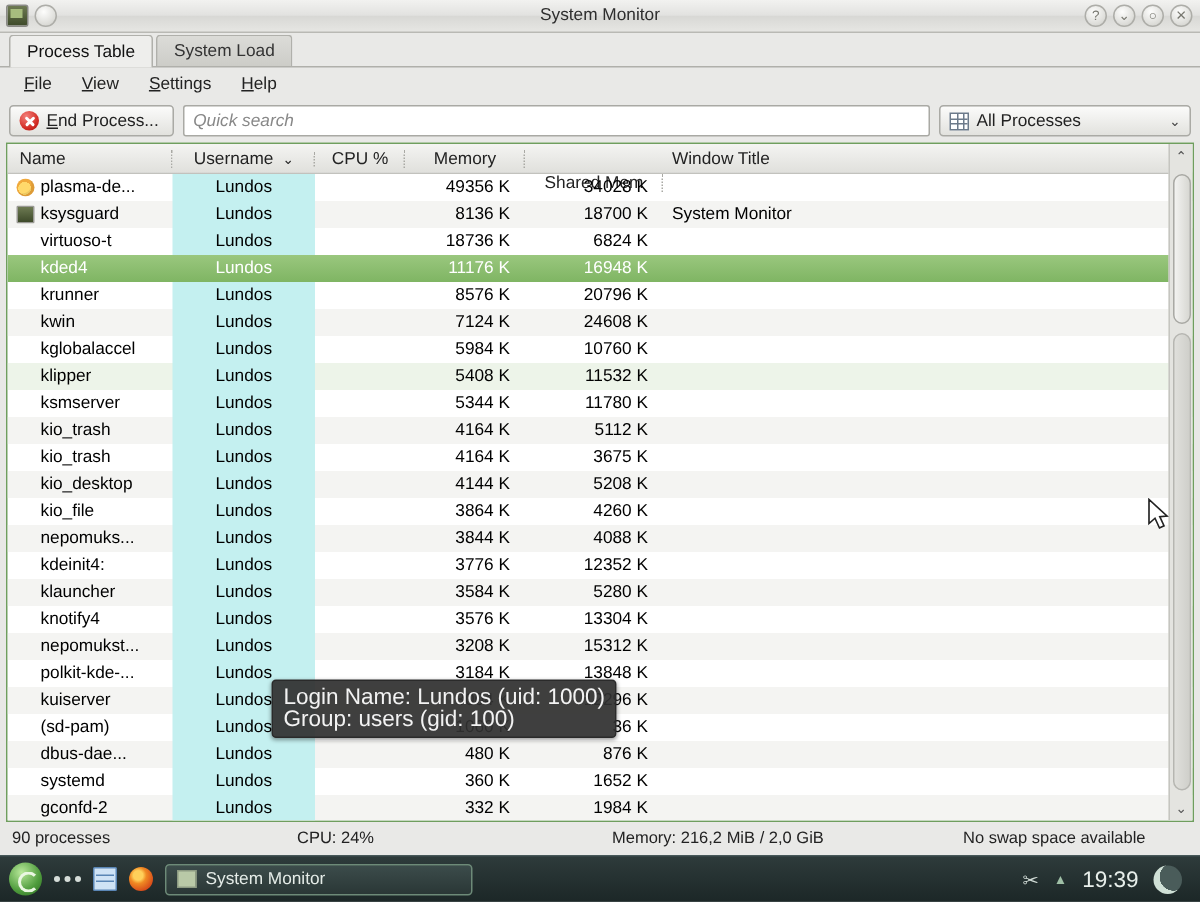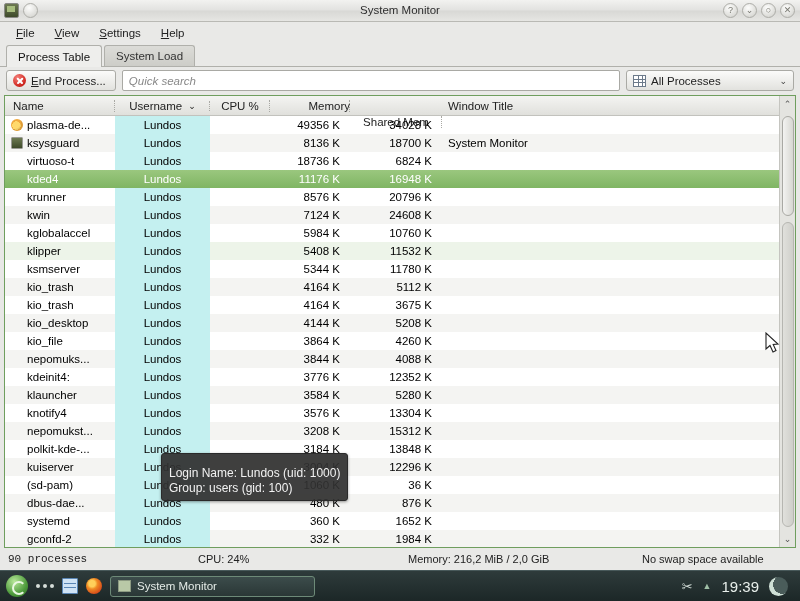--- a/index.html
+++ b/index.html
@@ -179,37 +179,37 @@
     cursor:pointer;
   }
   #sb-lower {
     position:absolute; left:2px; right:2px; top:110px; bottom:4px;
     border:1px solid #b6b6b1; border-radius:6px;
     background: linear-gradient(to right,#e0e0dc,#cfcfca);
   }
 
   
   #tooltip {
-    position:absolute; left:156px; top:357px; z-index:30;
+    position:absolute; left:176px; top:357px; z-index:30;
     background: rgba(48,48,48,0.93); color:#f2f2f2;
     border:1px solid #2a2a2a; border-radius:3px;
-    padding:12px 7px 4px 7px; font-size:12px; line-height:15px;
+    padding:3px 7px 4px 7px; font-size:15px; line-height:15px;
     box-shadow:0 1px 3px rgba(0,0,0,.4);
   }
 
   
   #cursor { position:absolute; left:760px; top:236px; z-index:40; }
 
   
   #statusbar {
     height:22px; flex:0 0 22px; display:flex; align-items:center;
     font-size:11px; color:#222; background:#e9e9e7; padding-left:8px;
   }
   .sb-cell { white-space:nowrap; }
-  #sb-proc { width:190px;font-family:Liberation Mono, monospace; }
+  #sb-proc { width:190px; }
   #sb-cpu  { width:210px; }
   #sb-mem  { width:234px; }
 
   
   #taskbar {
     position:absolute; left:0; top:570px; width:800px; height:31px;
     background: linear-gradient(to bottom,#2e3b3b,#1c2727);
     border-top:1px solid #48595a;
     display:flex; align-items:center; padding:0 6px; gap:8px;
   }
@@ -263,32 +263,32 @@
     </div>
     <div id="title-text">System Monitor</div>
     <div class="tb-right">
       <div class="tb-btn">?</div>
       <div class="tb-btn">⌄</div>
       <div class="tb-btn">○</div>
       <div class="tb-btn">✕</div>
     </div>
   </div>
 
+  <div id="tabbar">
+    <div class="tab active">Process Table</div>
+    <div class="tab">System Load</div>
+  </div>
+
   <div id="menubar">
     <div class="menu-item"><span class="acc">F</span><span>ile</span></div>
     <div class="menu-item"><span class="acc">V</span><span>iew</span></div>
     <div class="menu-item"><span class="acc">S</span><span>ettings</span></div>
     <div class="menu-item"><span class="acc">H</span><span>elp</span></div>
   </div>
 
-  <div id="tabbar">
-    <div class="tab active">Process Table</div>
-    <div class="tab">System Load</div>
-  </div>
-
   <div id="toolbar">
     <div id="end-process">
       <span class="red-x"></span>
       <span><span class="acc">E</span><span>nd Process...</span></span>
     </div>
     <input id="quick-search" type="text" placeholder="Quick search" style="">
     <div id="proc-filter">
       <span class="grid-icon"></span>
       <span>All Processes</span>
       <span class="chev">⌄</span>
@@ -303,21 +303,21 @@
           <span class="sep"></span>
       </div>
       <div class="th c-user" style="background:transparent;display:flex;align-items:center;justify-content:center;gap:6px;">
         <span>Username</span>
         <span style="font-size:9px;">⌄</span>
         <span class="sep"></span>
       </div>
       <div class="th c-cpu" style="text-align:center;padding-right:0;">
         <span>CPU %</span><span class="sep"></span>
       </div>
-      <div class="th c-mem" style="text-align:right;padding-right:0;">
+      <div class="th c-mem" style="text-align:center;padding-right:0;">
         <span>Memory</span><span class="sep"></span>
       </div>
       <div class="th c-shm" style="text-align:center;padding-right:0;margin-top:32px;">
         <span>Shared Mem</span><span class="sep"></span>
       </div>
       <div class="th c-win">
         <span>Window Title</span>
       </div>
     </div>
 

